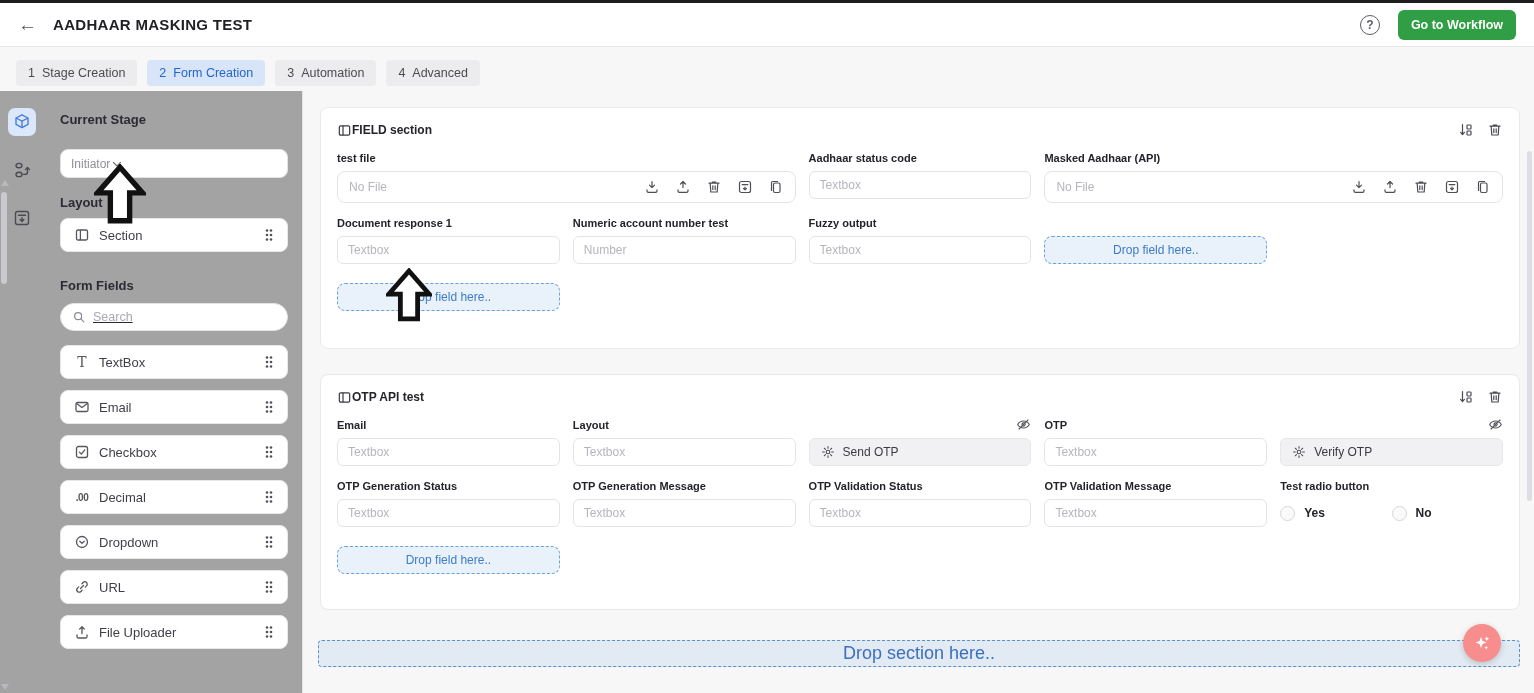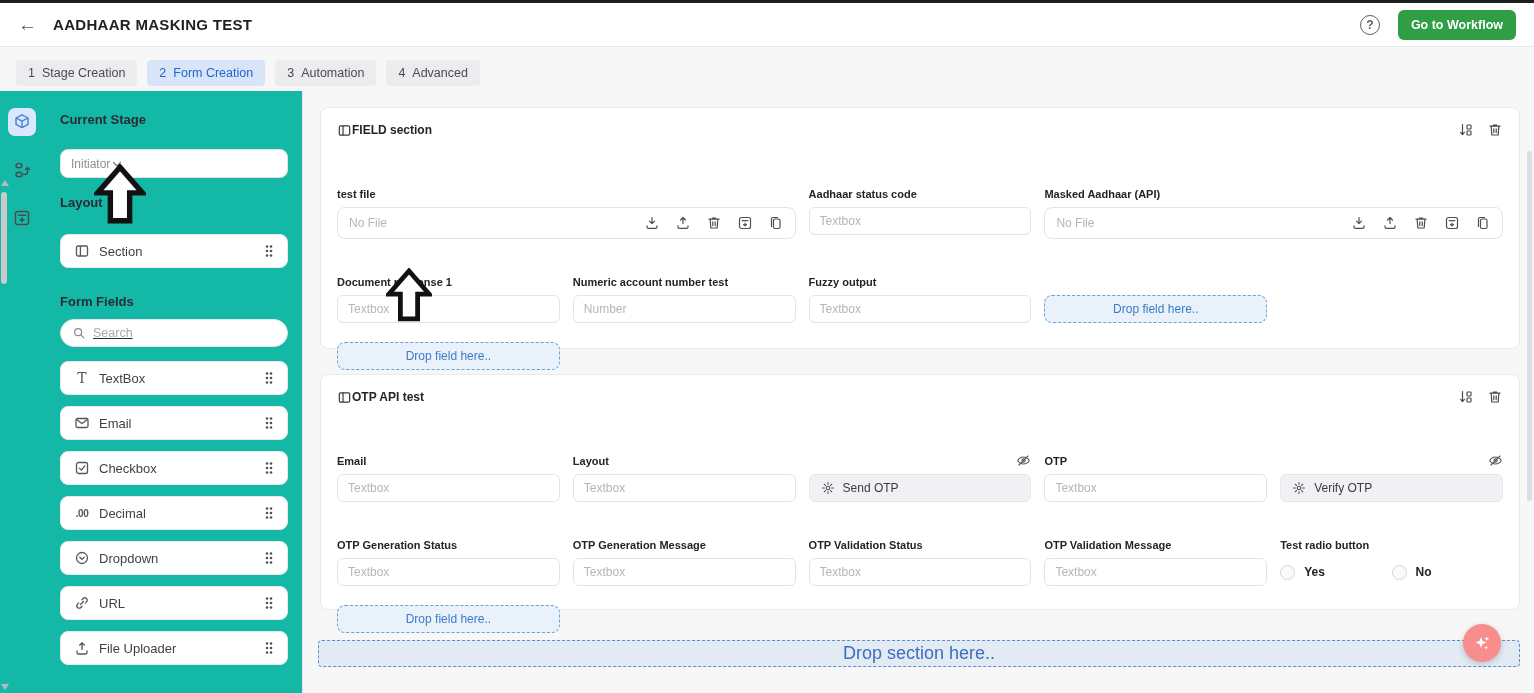--- a/index.html
+++ b/index.html
@@ -23,34 +23,34 @@
   .go-btn { background:#2f9e44; color:#fff; font-size:12.5px; font-weight:bold;
             border:none; border-radius:6px; padding:8px 13px; cursor:pointer;
             font-family:inherit; }
   
   .tabbar { display:flex; gap:10px; padding:13px 16px 12px; }
   .tab { background:#ececee; border-radius:4px; padding:6px 12px; font-size:12.5px;
          color:#4a4a52; display:flex; gap:7px; cursor:pointer; align-items:center; }
   .tab.active { background:#d8e5f8; color:#2166d1; }
   
   .leftwrap { position:absolute; left:0; top:91px; width:303px; bottom:0;
-              background:#14b8a6; border-right:1px solid #e5e5e8; overflow:hidden; }
+              background:#a3a3a3; border-right:1px solid #e5e5e8; overflow:hidden; }
   .rail { position:absolute; left:0; top:0; width:48px; bottom:0;
           display:flex; flex-direction:column; align-items:flex-start;
           padding:17px 0 0 8px; gap:20px; }
   .rail-btn { width:28px; height:28px; border-radius:7px; display:flex;
               align-items:center; justify-content:center; color:#4a4a52; cursor:pointer; }
   .rail-btn.active { background:#dbe7fb; color:#4a7fd8; }
   .panel { position:absolute; left:48px; top:0; right:0; bottom:0; padding:21px 14px 0 12px; }
   .phead { font-size:13px; font-weight:bold; color:#2b2b33; }
   .select { margin:22px 0 17px; height:29px; border:1px solid #e2e2e6; border-radius:8px;
             display:flex; align-items:center; padding:0 10px; cursor:pointer; background:#fff; }
   .sel-val { font-size:12px; color:#8f8f97; }
   .select svg { margin-left:auto; color:#7a7a82; }
-  .ditem { margin-top:24px; height:34px; border:1px solid #e8e8ec; border-radius:8px;
+  .ditem { margin-top:8px; height:34px; border:1px solid #e8e8ec; border-radius:8px;
            background:#fff; display:flex; align-items:center; gap:9px;
            padding:0 13px; cursor:grab; }
   .ditem .ilabel { font-size:13px; color:#3f3f47; }
   .ditem .icon { color:#55555d; width:16px; display:flex; justify-content:center; }
   .handle { margin-left:auto; cursor:grab; }
   .mt { margin-top:26px; }
   .search { margin-top:10px; height:28px; border:1px solid #e4e4e8; border-radius:14px;
             display:flex; align-items:center; gap:7px; padding:0 11px; background:#fff;text-decoration:underline; }
   .search svg { color:#8a8a92; }
   .search input { border:none; outline:none; font-size:12.5px; width:150px;
@@ -74,21 +74,21 @@
   .canvas { position:absolute; left:303px; top:91px; right:0; bottom:0; background:#f7f7f8; }
   .card { position:absolute; width:1200px; background:#fff; border:1px solid #e9e9ec;
           border-radius:8px; }
   .card-field { left:17px; top:16px; height:242px; }
   .card-otp  { left:17px; top:283px; height:236px; }
   .chead { display:flex; align-items:center; padding:14px 16px 13px; color:#3a3a42; }
   .ctitle { font-size:12px; font-weight:bold; color:#24242b; }
   .chead-icons { margin-left:auto; display:flex; gap:13px; color:#4a4a52; }
   .chead-icons svg { cursor:pointer; }
   .frow { display:grid; grid-template-columns:repeat(5,1fr); column-gap:13px;
-          padding:0 16px; margin-bottom:13px;margin-top:36px; }
+          padding:0 16px; margin-bottom:13px; }
   .span2 { grid-column:span 2; }
   .flabel { font-size:11px; font-weight:bold; color:#23232b; height:13px;
             margin-bottom:7px; display:flex; align-items:center; white-space:nowrap; }
   .flabel .sp { flex:1; }
   .flabel svg { color:#55555d; }
   .tbox { width:100%; height:28px; border:1px solid #e4e4e8; border-radius:6px;
           padding:0 10px; font-size:12px; color:#333; background:#fff;
           font-family:inherit; outline:none; }
   .tbox::placeholder { color:#b5b5bd; }
   .filebox { height:32px; border:1px solid #e4e4e8; border-radius:8px; background:#fff;

